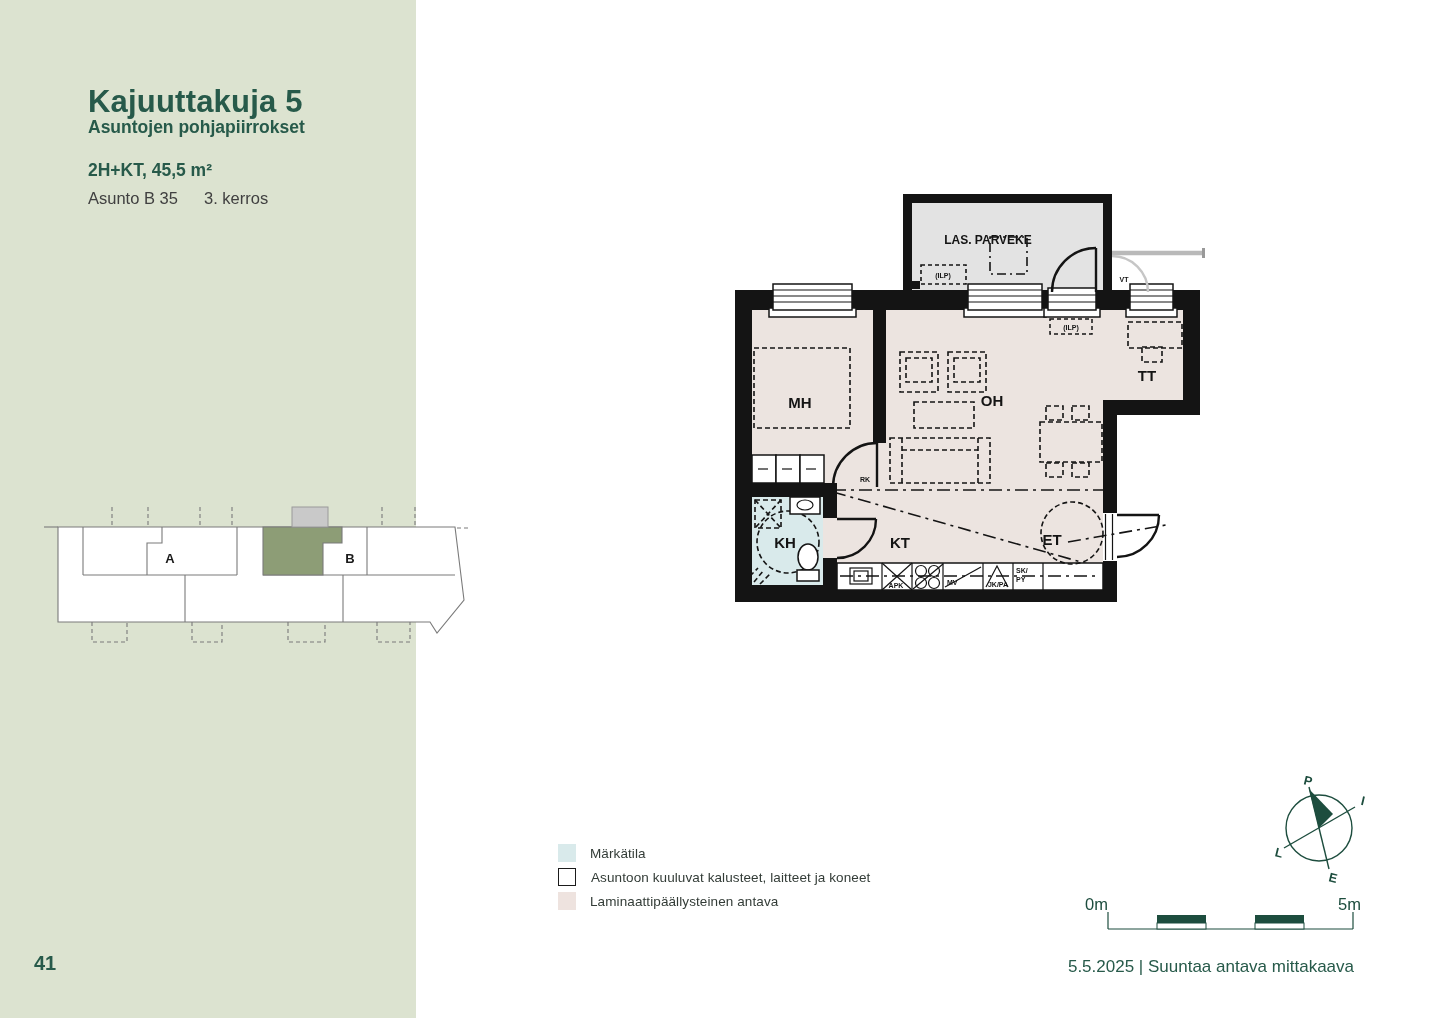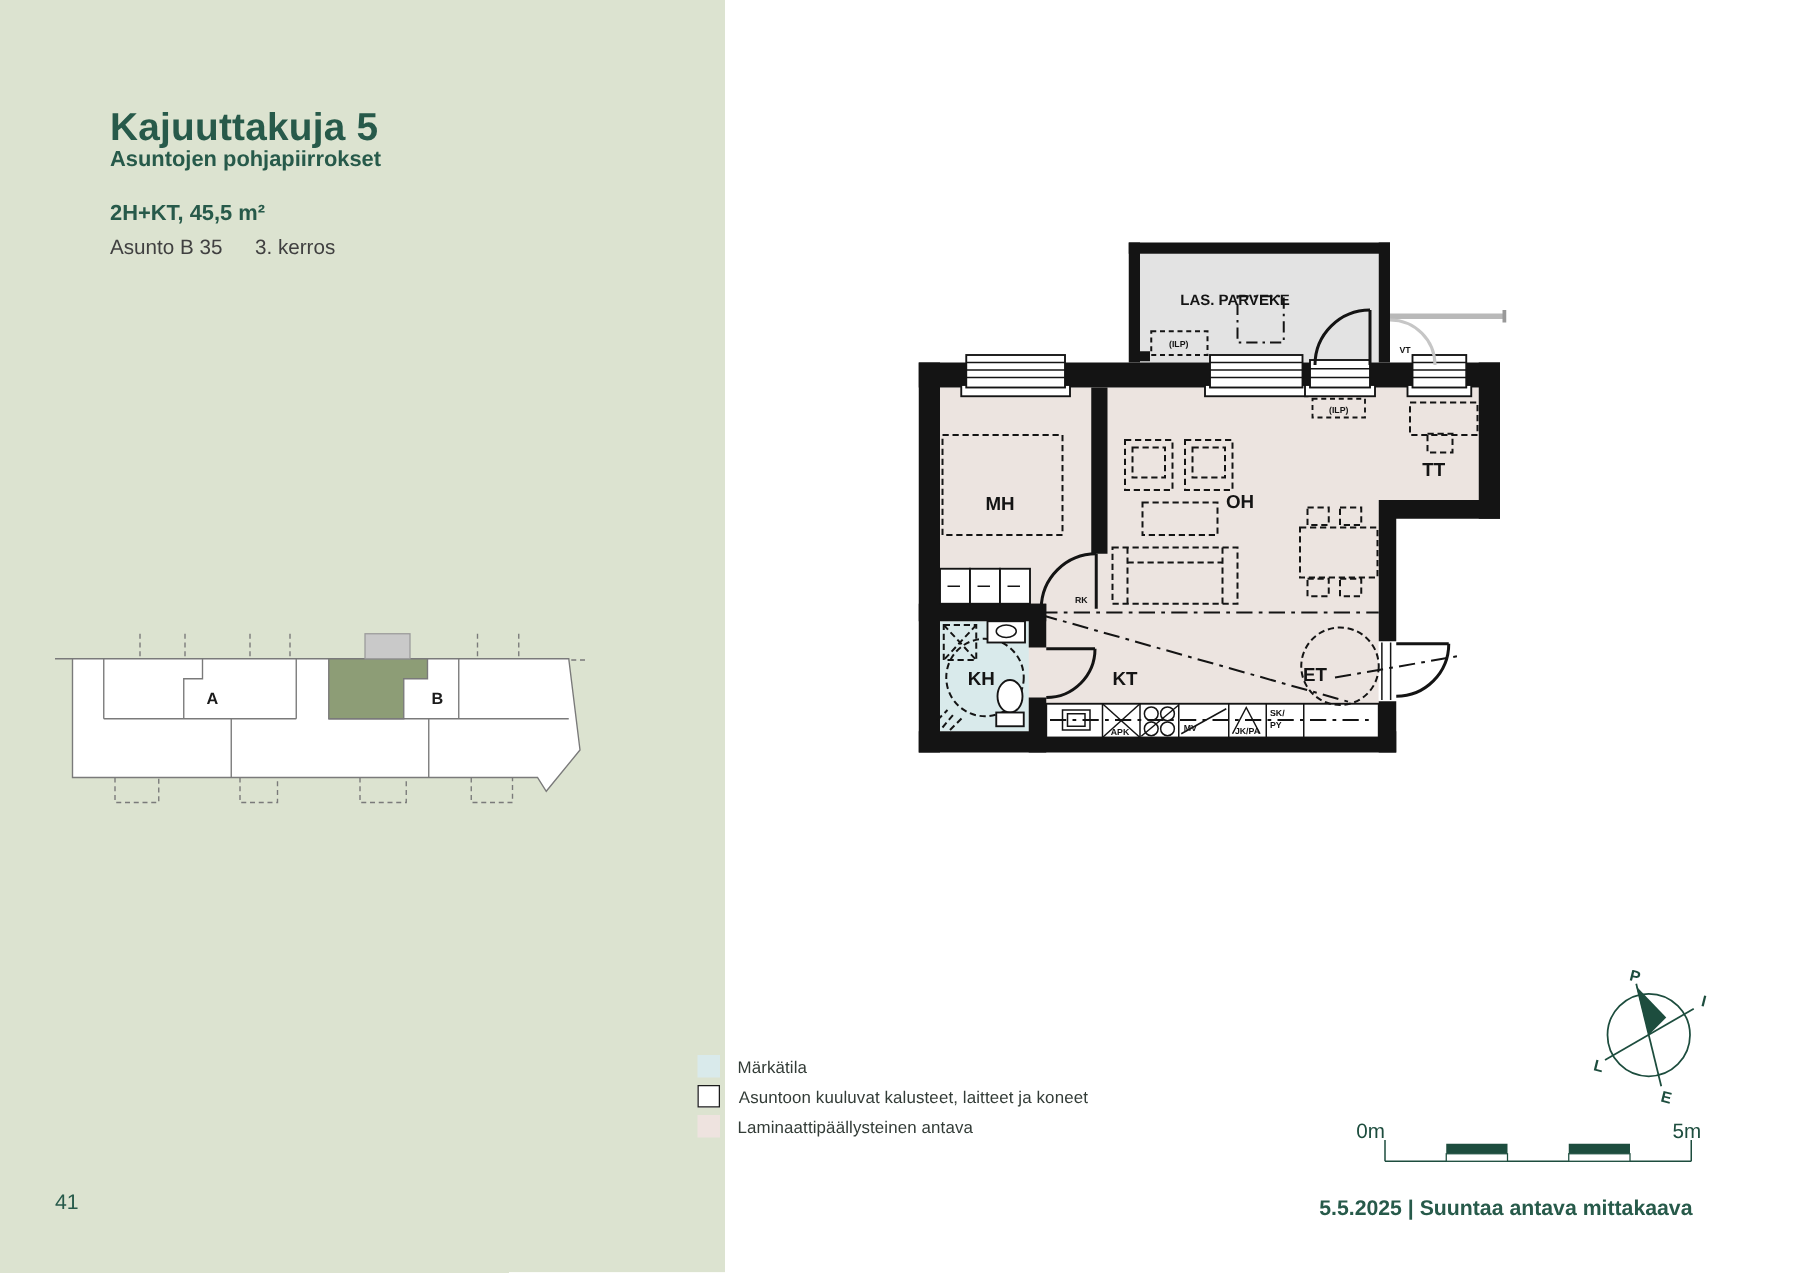--- a/index.html
+++ b/index.html
@@ -1,26 +1,26 @@
 <!DOCTYPE html>
 <html><head>
 <meta charset="utf-8">
 <style>
   html,body{margin:0;padding:0;background:#ffffff;}
   .page{position:relative;width:1440px;height:1018px;background:#ffffff;overflow:hidden;
         font-family:"Liberation Sans",sans-serif;}
   
-  .sidebar{position:absolute;left:0;top:0;width:580px;height:1018px;background:#dce3d0;}
+  .sidebar{position:absolute;left:0;top:0;width:416px;height:1018px;background:#dce3d0;}
   .sb-title{position:absolute;left:88px;top:84px;font-size:31px;font-weight:700;color:#275a4a;letter-spacing:.2px;}
   .sb-subtitle{position:absolute;left:88px;top:117px;font-size:17.5px;font-weight:700;color:#275a4a;text-align:center;}
   .sb-type{position:absolute;left:88px;top:160px;font-size:17.5px;font-weight:700;color:#275a4a;}
   .sb-aptrow{position:absolute;left:88px;top:189px;font-size:16.5px;font-weight:400;color:#404040;}
   .sb-aptrow .floor{position:absolute;left:116px;white-space:nowrap;}
   .sb-aptrow .apt{white-space:nowrap;}
-  .page-num{position:absolute;left:44px;top:952px;font-size:17px;font-weight:400;color:#275a4a;}
+  .page-num{position:absolute;left:34px;top:952px;font-size:20px;font-weight:700;color:#275a4a;}
   .locator{position:absolute;left:40px;top:493px;}
   
   .plan{position:absolute;left:700px;top:180px;}
   .plan text{font-family:"Liberation Sans",sans-serif;}
   .w{fill:#141414;}
   .flr{fill:#ece4e0;}
   .wet{fill:#d9eaeb;}
   .bal{fill:#e3e3e3;}
   .solid{fill:#ffffff;stroke:#141414;stroke-width:1.5;}
   .thin{stroke:#141414;stroke-width:1.2;fill:none;}
@@ -37,21 +37,21 @@
   .sw{width:18px;height:18px;margin-right:14px;flex:0 0 18px;}
   .sw1{background:#ffffff;border:1.7px solid #1b1b1b;width:16px;height:16px;flex-basis:16px;margin-right:15px;}
   .sw2{background:#d9eaeb;}
   .sw3{background:#eee3df;}
   .sw4{background:#e3e3e3;}
   .lg-label{font-size:13.5px;font-weight:500;color:#333c37;letter-spacing:.1px;}
   
   .compass{position:absolute;left:1270px;top:776px;}
   .scalebar{position:absolute;left:1078px;top:886px;}
   .scalebar text{font-family:"Liberation Sans",sans-serif;}
-  .date-line{position:absolute;right:86px;top:957px;font-size:17px;font-weight:700;color:#275a4a;white-space:nowrap;}
+  .date-line{position:absolute;right:86px;top:957px;font-size:17px;font-weight:400;color:#275a4a;white-space:nowrap;}
 </style>
 </head>
 <body>
 
 <div class="page">
 
   <aside class="sidebar">
     <div class="sb-title">Kajuuttakuja 5</div>
     <div class="sb-subtitle">Asuntojen pohjapiirrokset</div>
     <div class="sb-type">2H+KT, 45,5 m²</div>

